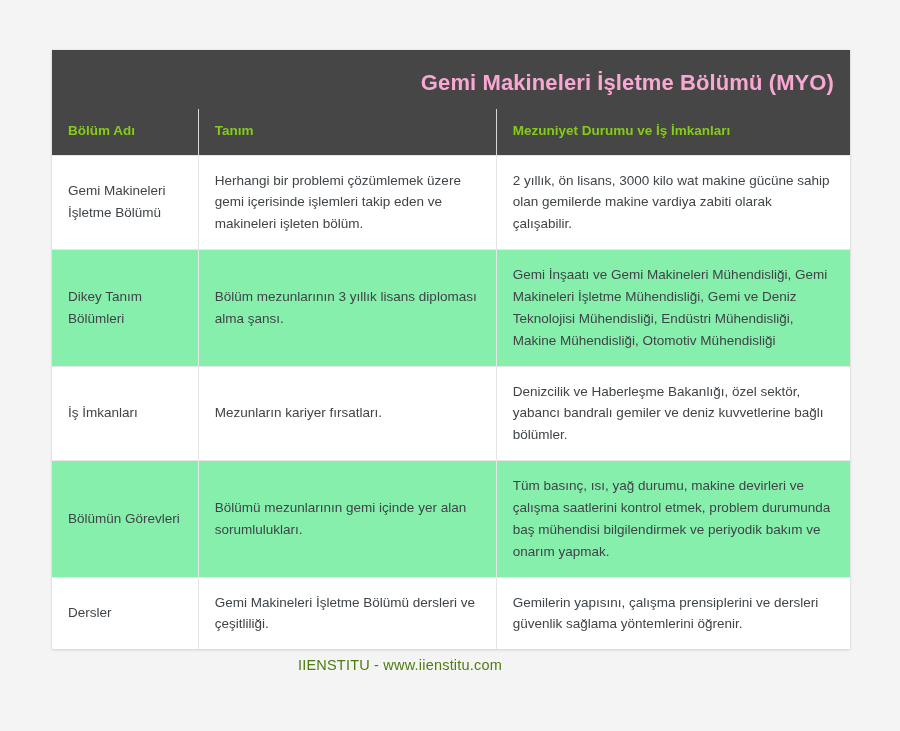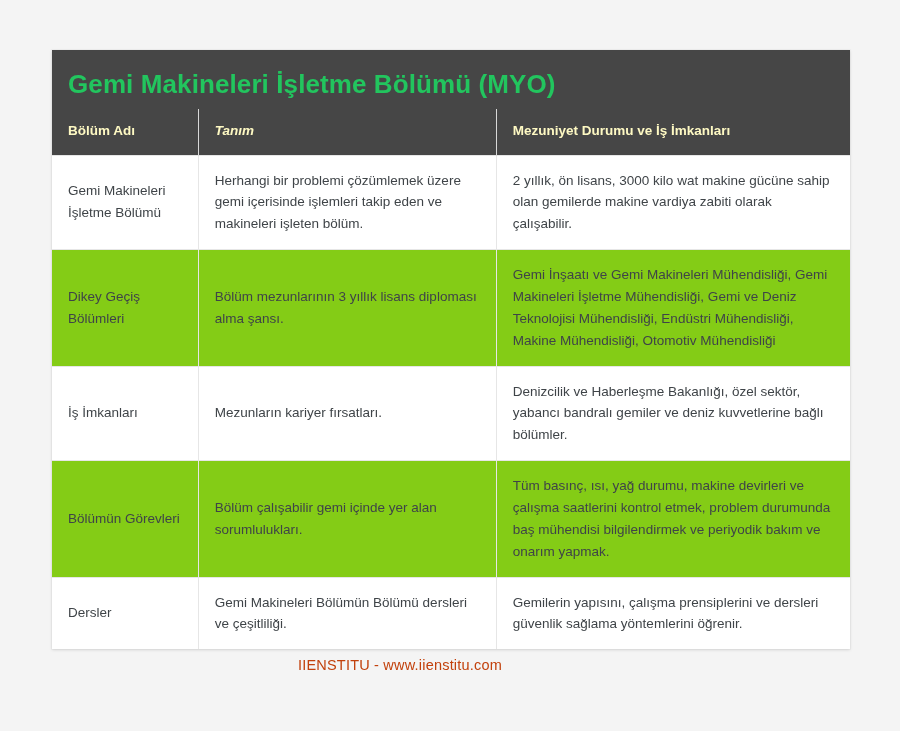--- a/index.html
+++ b/index.html
@@ -28,39 +28,40 @@
     position: absolute;
     left: 52px;
     top: 50px;
     width: 798px;
     background: #ffffff;
     box-shadow: 0 1px 3px rgba(0,0,0,0.13), 0 0 0 1px rgba(0,0,0,0.02);
   }
 
   .table-title {
     background: #464646;
-    color: #22c55e;
-    font-size: 26px;
+    color: #f9a8d4;
+    font-size: 22px;
     font-weight: bold;
     letter-spacing: 0.1px;
     padding: 20px 16px 19px 16px;
     line-height: 1.15;
     box-sizing: border-box;
     height: 59px;
+    text-align: right;
   }
 
   table.data {
     border-collapse: collapse;
     width: 100%;
     table-layout: fixed;
   }
 
   table.data thead th {
     background: #464646;
-    color: #fef9c3;
+    color: #84cc16;
     font-size: 13.5px;
     font-weight: bold;
     text-align: left;
     padding: 14px 16px 15px 16px;
     border-left: 1px solid #d8d8d8;
     vertical-align: middle;
     line-height: 1.2;
     box-sizing: border-box;
     height: 46px;
   }
@@ -77,38 +78,38 @@
     border-top: 1px solid #e6e6e6;
     vertical-align: middle;
     line-height: 1.62;
     box-sizing: border-box;
   }
   table.data tbody td:first-child {
     border-left: none;
   }
 
   table.data tbody tr.row-alt td {
-    background: #84cc16;
+    background: #86efac;
   }
   table.data tbody tr.row-plain td {
     background: #ffffff;
   }
 
   .col-a { width: 134px; }
-  .col-b { width: 273px; font-style: italic; }
+  .col-b { width: 273px; }
   .col-c { width: 324px; }
 
   .footer-note {
     position: absolute;
     left: 0;
     top: 657px;
     width: 800px;
     text-align: center;
     font-size: 14.5px;
-    color: #c2410c;
+    color: #4d7c0f;
     letter-spacing: 0.2px;
   }
 </style>
 </head>
 <body>
 
 <div class="page">
 
   <div class="table-card">
 
@@ -129,40 +130,40 @@
       </thead>
       <tbody>
 
         <tr class="row-plain">
           <td>Gemi Makineleri İşletme Bölümü</td>
           <td>Herhangi bir problemi çözümlemek üzere gemi içerisinde işlemleri takip eden ve makineleri işleten bölüm.</td>
           <td>2 yıllık, ön lisans, 3000 kilo wat makine gücüne sahip olan gemilerde makine vardiya zabiti olarak çalışabilir.</td>
         </tr>
 
         <tr class="row-alt">
-          <td>Dikey Geçiş Bölümleri</td>
+          <td>Dikey Tanım Bölümleri</td>
           <td>Bölüm mezunlarının 3 yıllık lisans diploması alma şansı.</td>
           <td>Gemi İnşaatı ve Gemi Makineleri Mühendisliği, Gemi Makineleri İşletme Mühendisliği, Gemi ve Deniz Teknolojisi Mühendisliği, Endüstri Mühendisliği, Makine Mühendisliği, Otomotiv Mühendisliği</td>
         </tr>
 
         <tr class="row-plain">
           <td>İş İmkanları</td>
           <td>Mezunların kariyer fırsatları.</td>
           <td>Denizcilik ve Haberleşme Bakanlığı, özel sektör, yabancı bandralı gemiler ve deniz kuvvetlerine bağlı bölümler.</td>
         </tr>
 
         <tr class="row-alt">
           <td>Bölümün Görevleri</td>
-          <td>Bölüm çalışabilir gemi içinde yer alan sorumlulukları.</td>
+          <td>Bölümü mezunlarının gemi içinde yer alan sorumlulukları.</td>
           <td>Tüm basınç, ısı, yağ durumu, makine devirleri ve çalışma saatlerini kontrol etmek, problem durumunda baş mühendisi bilgilendirmek ve periyodik bakım ve onarım yapmak.</td>
         </tr>
 
         <tr class="row-plain">
           <td>Dersler</td>
-          <td>Gemi Makineleri Bölümün Bölümü dersleri ve çeşitliliği.</td>
+          <td>Gemi Makineleri İşletme Bölümü dersleri ve çeşitliliği.</td>
           <td>Gemilerin yapısını, çalışma prensiplerini ve dersleri güvenlik sağlama yöntemlerini öğrenir.</td>
         </tr>
 
       </tbody>
     </table>
   </div>
 
   <div class="footer-note">IIENSTITU - www.iienstitu.com</div>
 
 </div>

